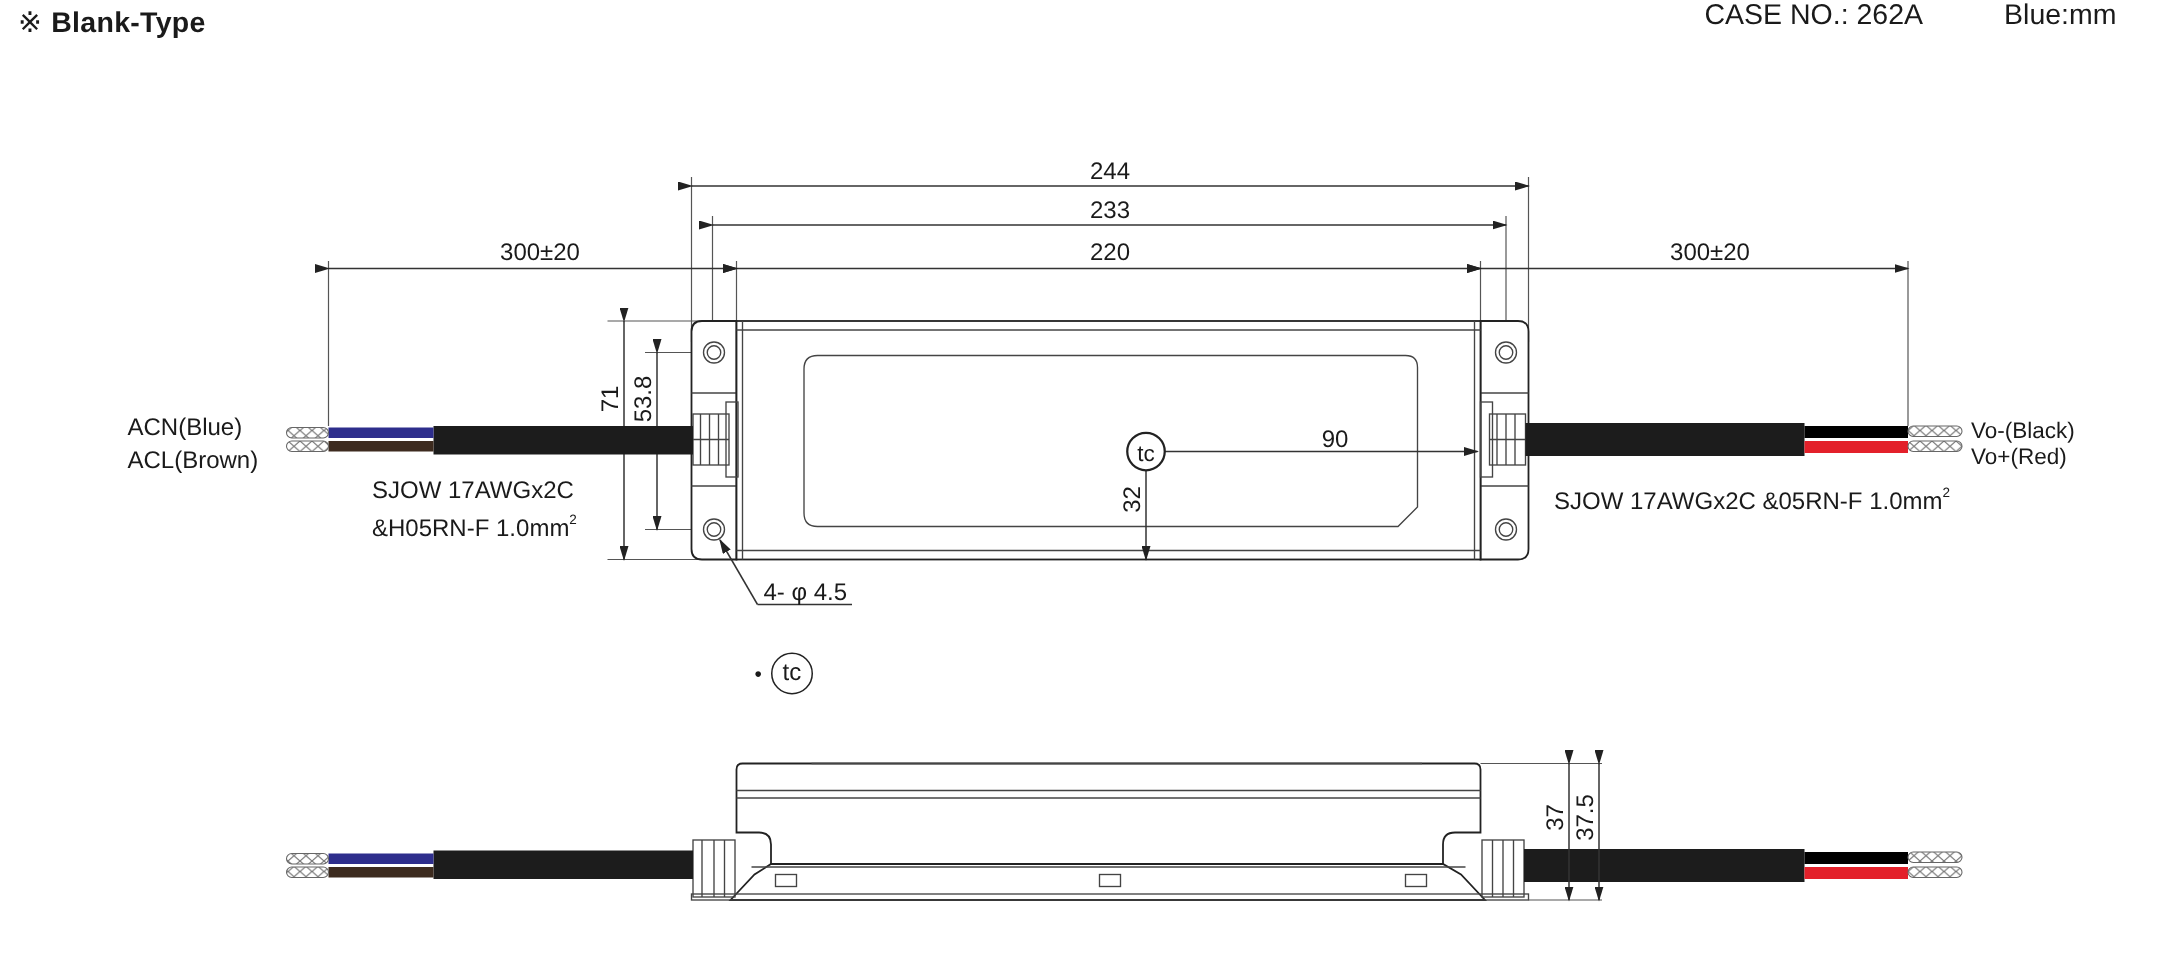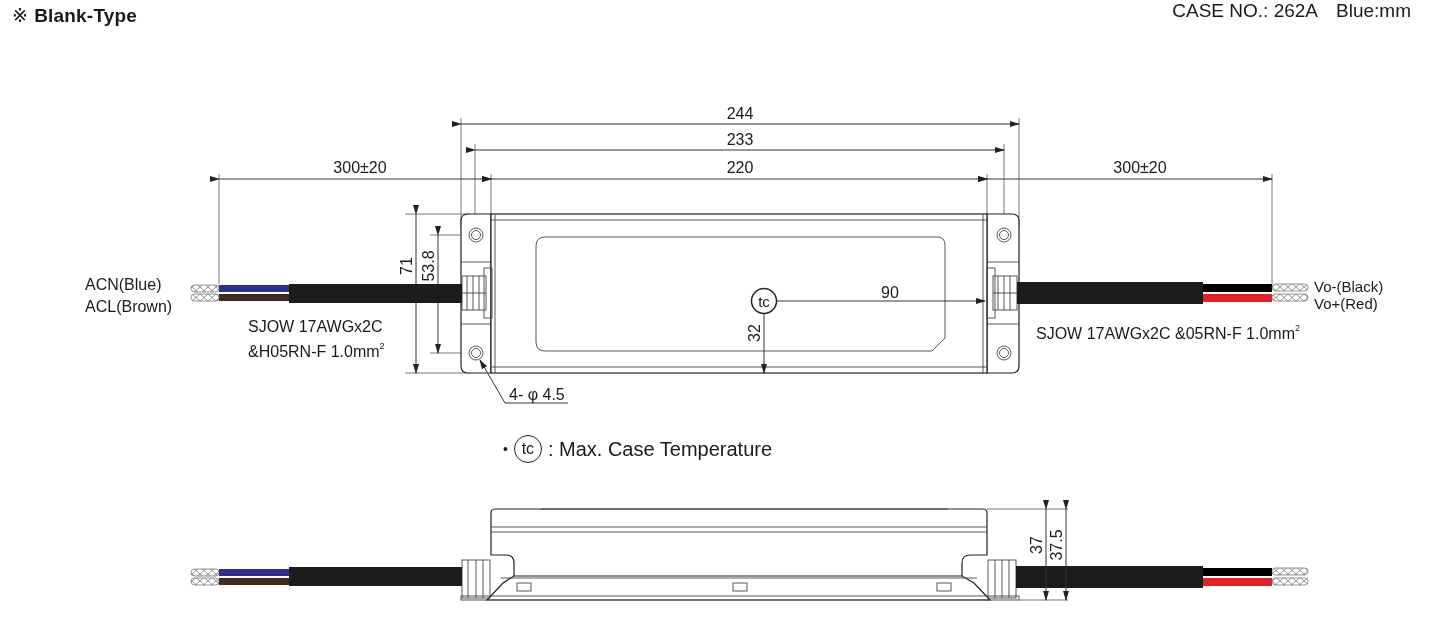--- a/index.html
+++ b/index.html
@@ -1,21 +1,21 @@
 <!DOCTYPE html>
 <html><head>
 <meta charset="utf-8">
 <style>
   html, body { margin:0; padding:0; background:#ffffff; }
   body { width:1441px; height:635px; position:relative; overflow:hidden;
          font-family:"Liberation Sans", "DejaVu Sans", sans-serif; color:#1a1a1a; }
   .hdr-left { position:absolute; left:12px; top:4px; font-size:19px; font-weight:bold; letter-spacing:0.2px;text-align:center; }
   .hdr-left .mark { font-weight:normal; margin-right:6px; }
   .hdr-right { position:absolute; right:30px; top:0px; font-size:19px; }
-  .hdr-right span { margin-left:18px; }
+  .hdr-right span { margin-left:54px; }
   svg { position:absolute; left:0; top:0; }
   .t { font-family:"Liberation Sans", "DejaVu Sans", sans-serif; fill:#1a1a1a; }
   .dim { stroke:#333; stroke-width:1; fill:none; }
   .ext { stroke:#555; stroke-width:0.8; fill:none; }
   .body { stroke:#222; stroke-width:1.2; fill:#fff; }
   .thin { stroke:#444; stroke-width:0.9; fill:none; }
   .legend { position:absolute; left:503px; top:435px; font-size:20px; display:flex; align-items:center; }
   .legend .dot { font-size:14px; margin-right:6px; }
   .legend .tc { display:inline-flex; align-items:center; justify-content:center; width:26px; height:26px;
                 border:1.5px solid #222; border-radius:50%; font-size:16px; margin-right:6px; }
@@ -221,14 +221,13 @@
     <g>
       <line class="dim" x1="1066" y1="509" x2="1066" y2="600" marker-start="url(#arr)" marker-end="url(#arr)"></line>
       <text class="t" font-size="16" text-anchor="middle" transform="translate(1062,545) rotate(-90)">37.5</text>
     </g>
   </g>
 </svg>
 
 <div class="legend">
   <span class="dot">•</span>
   <span class="tc">tc</span>
-  <span>: Max. Case Temperature</span>
 </div>
 
 </body></html>

